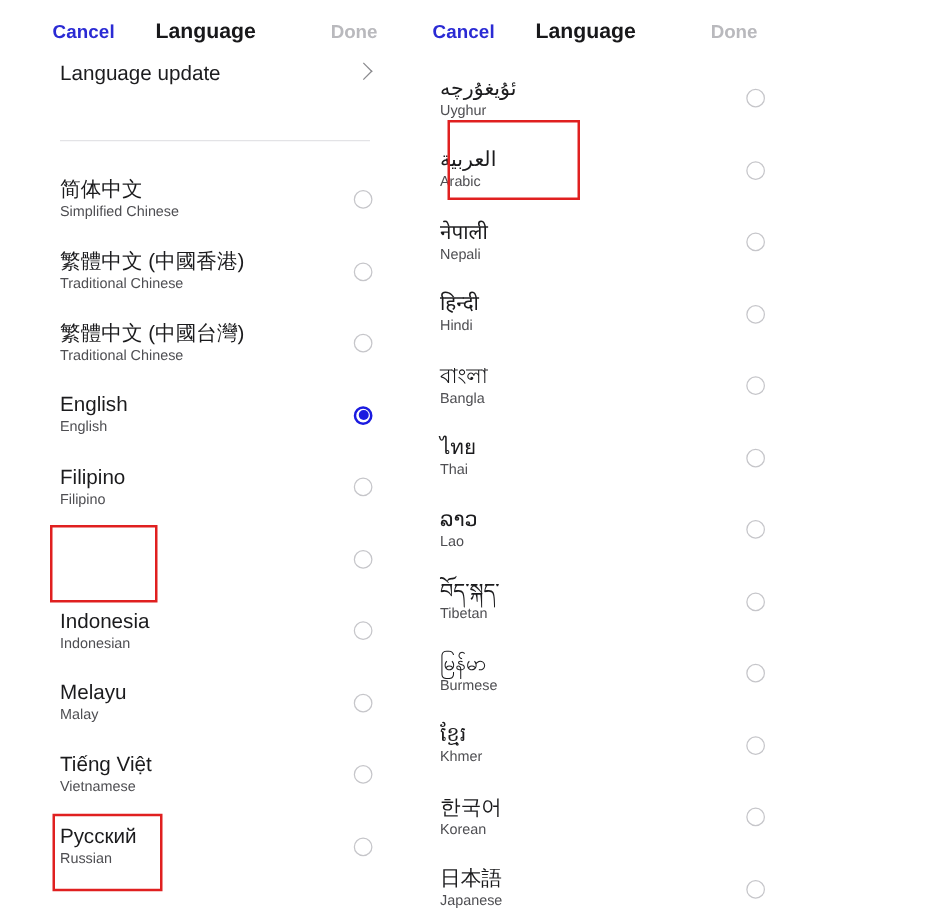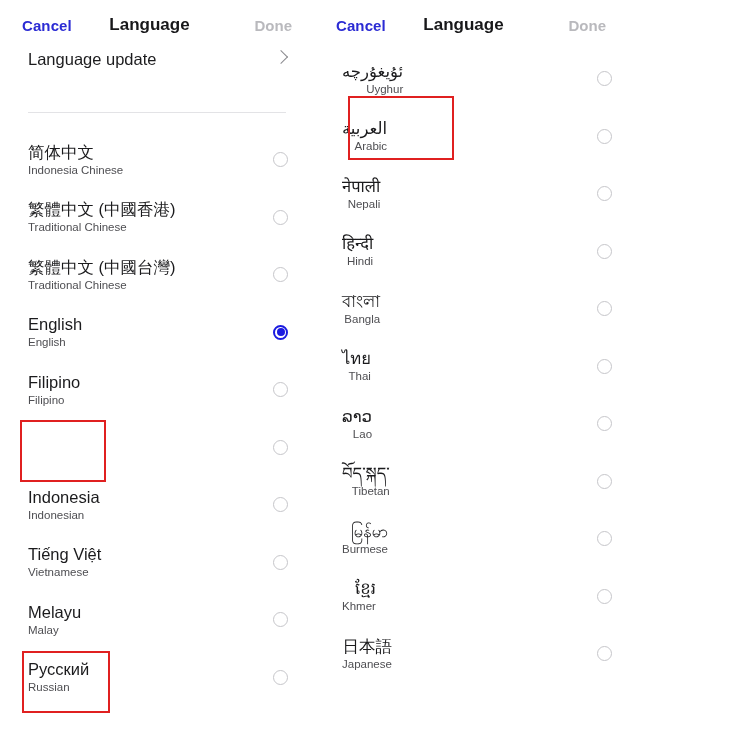--- a/index.html
+++ b/index.html
@@ -9,20 +9,21 @@
     background: #ffffff;
     font-family: "Liberation Sans", "DejaVu Sans", sans-serif;
     overflow: hidden;
   }
   .screen {
     position: relative;
     width: 628px;
     height: 729px;
     background: #ffffff;
     display: flex;
+    padding-left: 20px;
   }
   .panel {
     position: relative;
     width: 376px;
     height: 729px;
     background: #ffffff;
     overflow: hidden;
   }
 
   
@@ -137,21 +138,21 @@
     position: absolute;
     left: 50%; top: 50%;
     width: 8px; height: 8px;
     margin: -4px 0 0 -4px;
     border-radius: 50%;
     background: #1b1be0;
   }
 
   
   .panel-right .lang-list { margin-top: 0px; }
-  .panel-right .lang-row { height: 57.5px; padding: 0 16px 0 28px; text-align: right; }
+  .panel-right .lang-row { height: 57.5px; padding: 0 16px 0 28px; }
 
   
   .hl {
     position: absolute;
     border: 2px solid #e02020;
     background: transparent;
     pointer-events: none;
     z-index: 5;
   }
 </style>
@@ -173,21 +174,21 @@
       <span class="chev"></span>
     </div>
 
     <div class="divider"></div>
     <div class="gap-after-divider"></div>
 
     <div class="lang-list" id="left-list">
         <div class="lang-row">
           <div class="lang-text">
             <div class="native">简体中文</div>
-            <div class="roman">Indonesia Chinese</div>
+            <div class="roman">Simplified Chinese</div>
           </div>
           <div class="radio"></div>
         </div>
         <div class="lang-row">
           <div class="lang-text">
             <div class="native">繁體中文 (中國香港)</div>
             <div class="roman">Traditional Chinese</div>
           </div>
           <div class="radio"></div>
         </div>
@@ -217,29 +218,29 @@
         </div>
         <div class="lang-row">
           <div class="lang-text">
             <div class="native">Indonesia</div>
             <div class="roman">Indonesian</div>
           </div>
           <div class="radio"></div>
         </div>
         <div class="lang-row">
           <div class="lang-text">
+            <div class="native">Melayu</div>
+            <div class="roman">Malay</div>
+          </div>
+          <div class="radio"></div>
+        </div>
+        <div class="lang-row">
+          <div class="lang-text">
             <div class="native">Tiếng Việt</div>
             <div class="roman">Vietnamese</div>
-          </div>
-          <div class="radio"></div>
-        </div>
-        <div class="lang-row">
-          <div class="lang-text">
-            <div class="native">Melayu</div>
-            <div class="roman">Malay</div>
           </div>
           <div class="radio"></div>
         </div>
         <div class="lang-row">
           <div class="lang-text">
             <div class="native">Русский</div>
             <div class="roman">Russian</div>
           </div>
           <div class="radio"></div>
         </div>
@@ -323,20 +324,27 @@
         </div>
         <div class="lang-row">
           <div class="lang-text">
             <div class="native">ខ្មែរ</div>
             <div class="roman">Khmer</div>
           </div>
           <div class="radio"></div>
         </div>
         <div class="lang-row">
           <div class="lang-text">
+            <div class="native">한국어</div>
+            <div class="roman">Korean</div>
+          </div>
+          <div class="radio"></div>
+        </div>
+        <div class="lang-row">
+          <div class="lang-text">
             <div class="native">日本語</div>
             <div class="roman">Japanese</div>
           </div>
           <div class="radio"></div>
         </div>
       </div>
 
     <div class="hl" id="hl-ar" style="left: 34px; top: 96px; width: 106px; height: 64px; border-color: rgb(224, 32, 32);"></div>
   </div>
 

